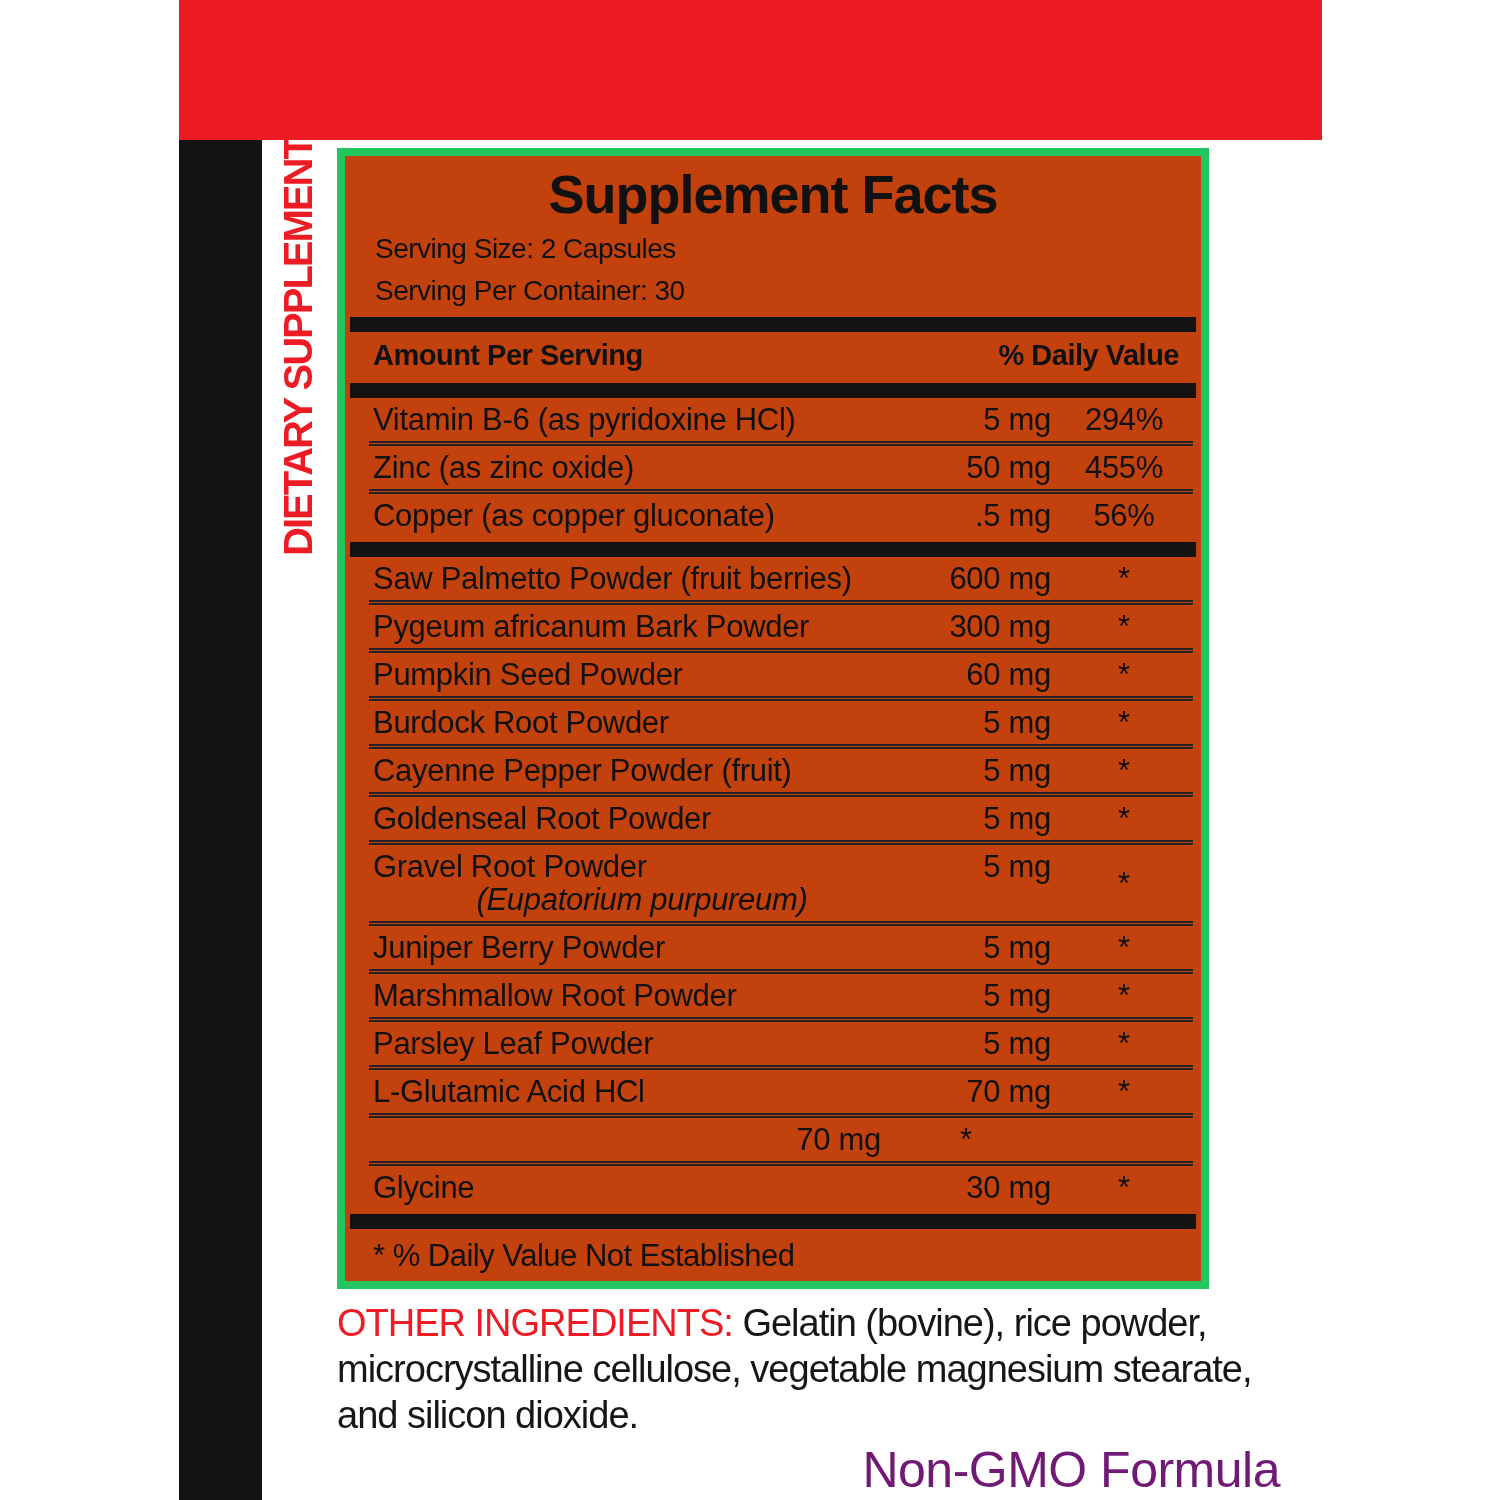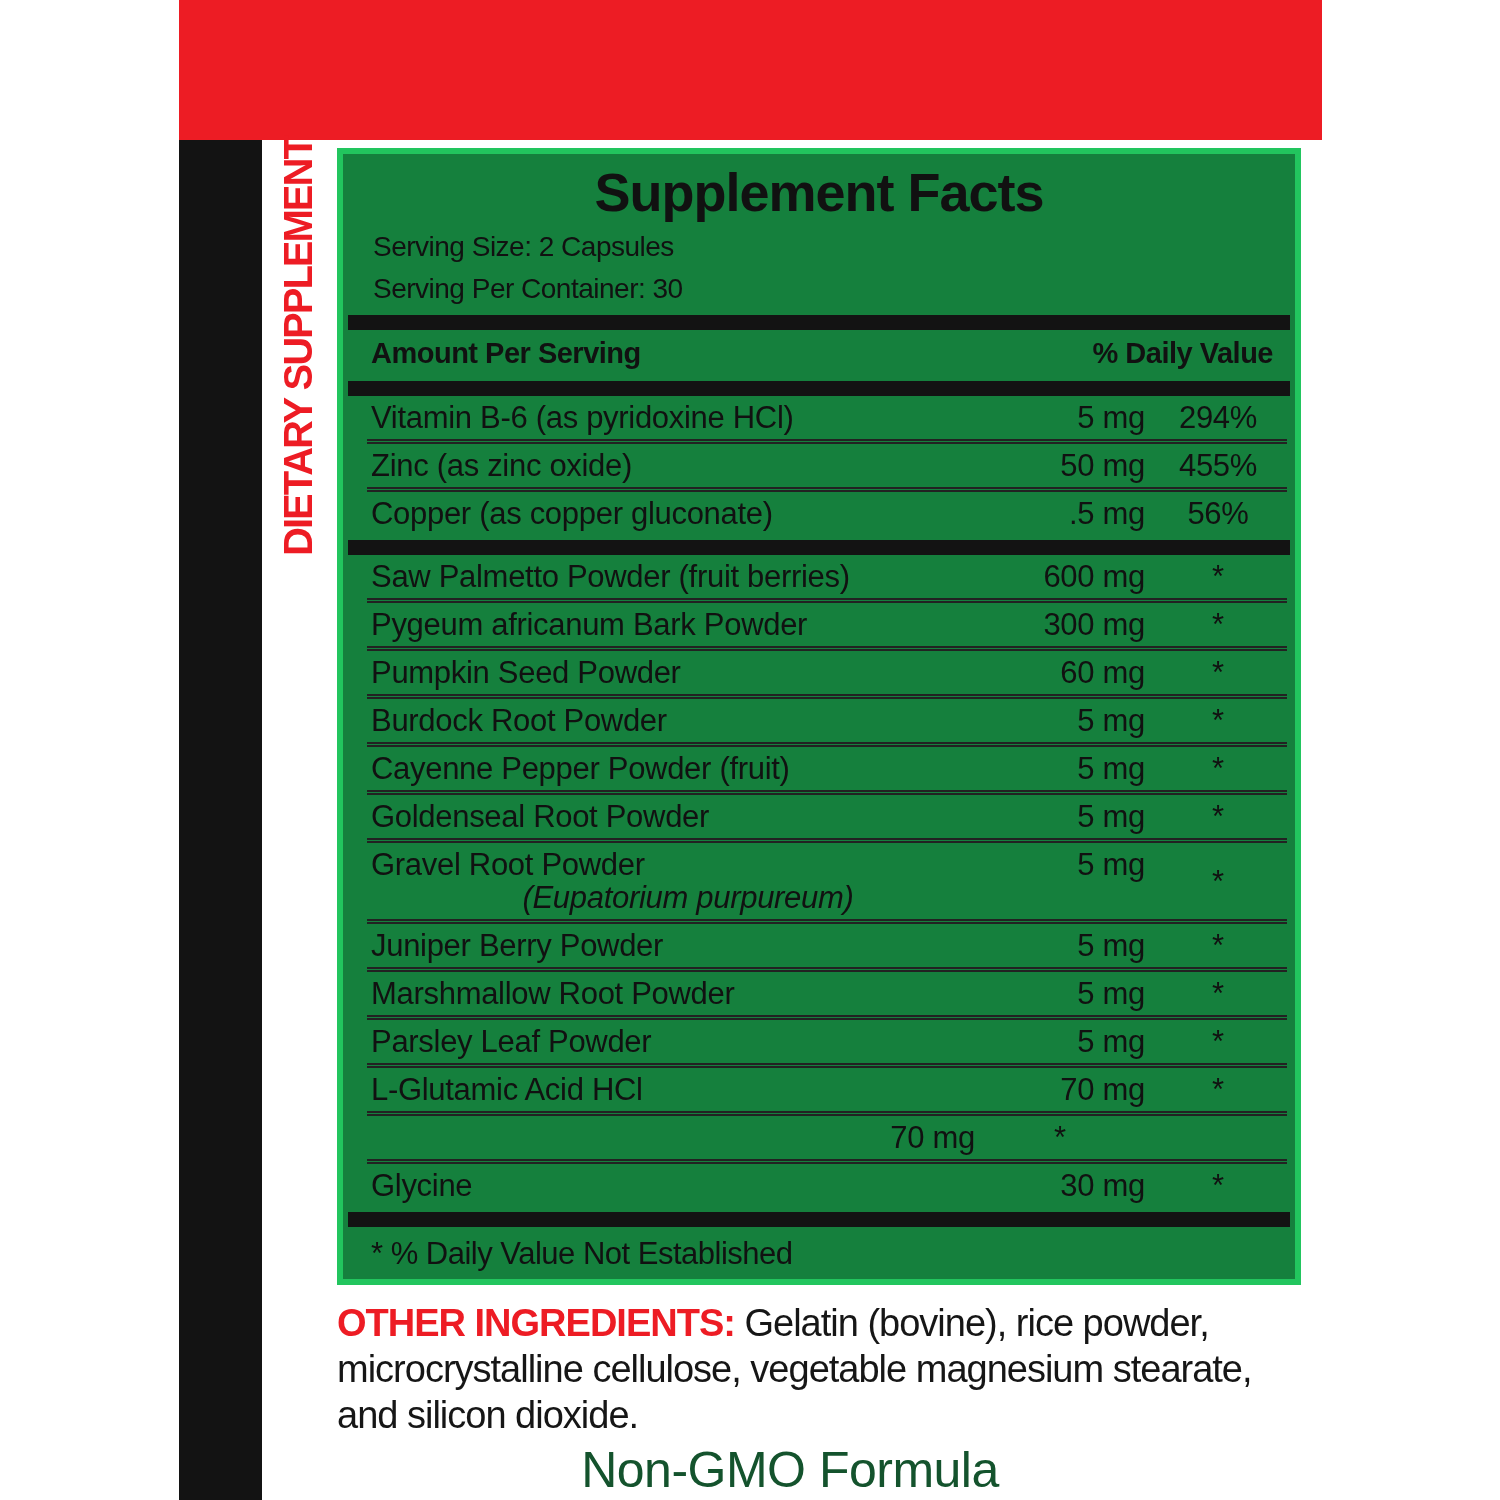--- a/index.html
+++ b/index.html
@@ -10,37 +10,37 @@
   .black-bar  { position: absolute; left: 179px; top: 140px; width: 83px; height: 1360px; background: #131313; }
 
   .vertical-label {
     position: absolute; left: 276px; top: 556px; width: 402px; height: 52px;
     transform: rotate(-90deg); transform-origin: 0 0;
     color: #ed1c24; font-weight: bold; font-size: 40px; letter-spacing: -2px;
     white-space: nowrap;
   }
 
   .facts {
-    position: absolute; left: 337px; top: 148px; width: 964px;
-    box-sizing: border-box; border: 6px solid #22c55e; background: #15803d;
+    position: absolute; left: 337px; top: 148px; width: 872px;
+    box-sizing: border-box; border: 8px solid #22c55e; background: #c2410c;
   }
   .facts-title { text-align: center; font-size: 54px; line-height: 56px; font-weight: bold; letter-spacing: -1px; margin: 10px 0 6px; }
   .serving-line { font-size: 28px; line-height: 42px; margin-left: 30px; letter-spacing: -0.5px; }
   .bar { height: 15px; background: #131313; margin: 5px 5px 0; }
   .cols-header { display: flex; justify-content: space-between; align-items: center; padding: 7px 22px 7px 28px; font-weight: bold; font-size: 29px; line-height: 32px; letter-spacing: -0.5px; }
   .row { display: grid; grid-template-columns: 1fr 170px 146px; padding: 5px 4px 5px 28px; font-size: 31px; line-height: 33px; letter-spacing: -0.3px; align-items: center; }
   .cell-amount { text-align: right; align-self: start; }
   .cell-dv { text-align: center; }
   .row .sub { font-style: italic; padding-left: 30px; text-align: center; }
   .divider { height: 5px; box-sizing: border-box; border-top: 2px solid #222; border-bottom: 2px solid #222; margin: 0 8px 0 24px; }
   .footnote { font-size: 31px; line-height: 34px; padding: 10px 28px 8px; letter-spacing: -0.5px; }
 
   .bottom { position: absolute; left: 337px; top: 1300px; width: 960px; font-size: 38px; line-height: 46px; letter-spacing: -1px; color: #161616; }
-  .oi-label { color: #ed1c24; font-weight: bold; }
-  .non-gmo { position: absolute; left: 300px; top: 1441px; width: 980px; text-align: center; font-size: 50px; letter-spacing: -0.5px; color: #14532d; }
+  .oi-label { color: #ed1c24; font-weight: normal; }
+  .non-gmo { position: absolute; left: 300px; top: 1441px; width: 980px; text-align: right; font-size: 50px; letter-spacing: -0.5px; color: #701a75; }
 </style>
 </head>
 <body>
 
 <div class="page">
 
   <div class="red-banner"></div>
   <div class="black-bar"></div>
   <div class="vertical-label">DIETARY SUPPLEMENT</div>
 

